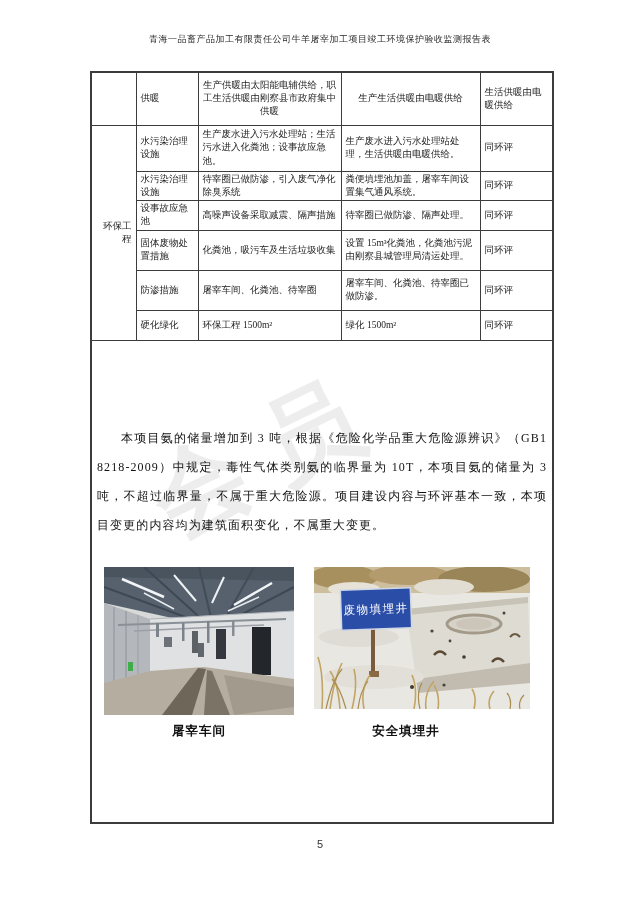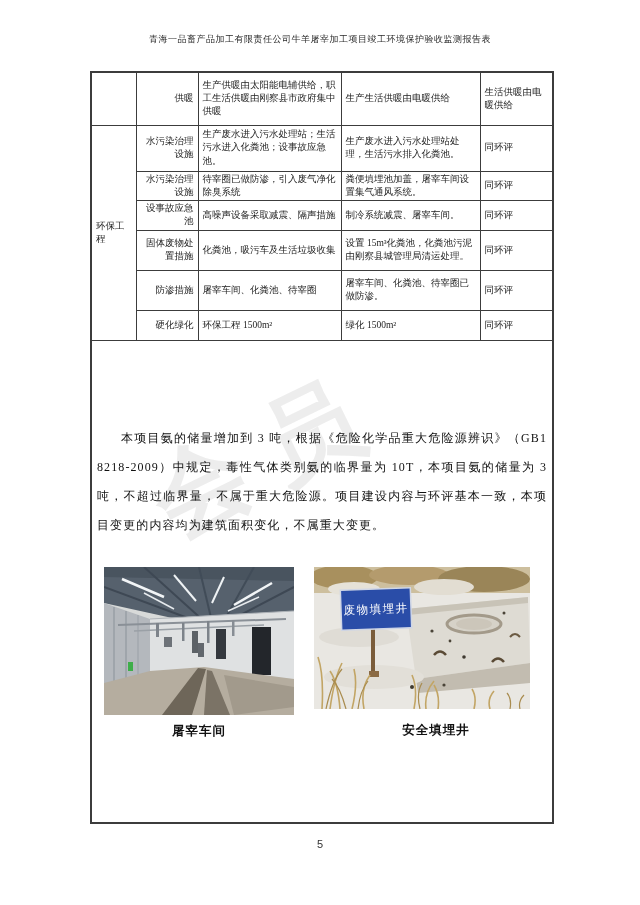--- a/index.html
+++ b/index.html
@@ -20,41 +20,41 @@
   table.main-table{
     position:absolute;top:71px;left:90px;width:462px;
     border-collapse:collapse;table-layout:fixed;
     border:2px solid #3c3c3c;
   }
   table.main-table td{
     border:1px solid #3c3c3c;
     font-size:9.5px;line-height:1.38;padding:1px 4px;
     vertical-align:middle;color:#1d1d1d;word-break:break-all;
   }
-  td.c-item{text-align:right;padding:1px 2px;}
-  td.c-group{text-align:left;}
+  td.c-item{text-align:left;padding:1px 2px;}
+  td.c-group{text-align:right;}
   td.c-desc{text-align:left;}
-  td.c-center{text-align:left;}
+  td.c-center{text-align:center;}
   td.c-concl{text-align:left;}
   tr.r1{height:53px} tr.r2{height:46px} tr.r3{height:28px} tr.r4{height:30px}
   tr.r5{height:40px} tr.r6{height:40px} tr.r7{height:30px}
   td.content-cell{vertical-align:top;padding:20px 13px 10px 13px;height:479px;}
   .body-paragraph{
     margin:2px 1px 16px 1px;font-size:12px;line-height:29px;
     text-align:justify;text-indent:2em;letter-spacing:1.1px;color:#111;
   }
   .photos{display:flex;align-items:flex-start;gap:20px;margin-top:27px;padding-left:8px;}
   .photo{flex:0 0 auto;display:block;line-height:0;}
   .photo svg{display:block;}
-  .captions{display:flex;gap:34px;margin-top:8px;padding-left:8px;}
+  .captions{display:flex;gap:4px;margin-top:8px;padding-left:8px;}
   .caption{
     width:190px;text-align:center;font-weight:bold;font-size:12.5px;color:#111;
     letter-spacing:1px;
   }
-  .caption.right{width:216px;font-family:Liberation Mono, monospace;}
+  .caption.right{width:216px;}
   .page-number{
     position:absolute;top:838px;left:0;width:100%;text-align:center;
     font-size:11px;color:#333;font-family:"Liberation Sans","DejaVu Sans",sans-serif;
   }
 </style>
 </head>
 <body>
 
 <div class="page">
 
@@ -75,33 +75,33 @@
         <td class="c-group"></td>
         <td class="c-item">供暖</td>
         <td class="c-center">生产供暖由太阳能电辅供给，职工生活供暖由刚察县市政府集中供暖</td>
         <td class="c-center">生产生活供暖由电暖供给</td>
         <td class="c-concl">生活供暖由电暖供给</td>
       </tr>
       <tr class="r2">
         <td class="c-group" rowspan="6">环保工程</td>
         <td class="c-item">水污染治理设施</td>
         <td class="c-desc">生产废水进入污水处理站；生活污水进入化粪池；设事故应急池。</td>
-        <td class="c-desc">生产废水进入污水处理站处理，生活污水排入化粪池。</td>
+        <td class="c-desc">生产废水进入污水处理站处理，生活供暖由电暖供给。</td>
         <td class="c-concl">同环评</td>
       </tr>
       <tr class="r3">
         <td class="c-item">水污染治理设施</td>
         <td class="c-desc">待宰圈已做防渗，引入废气净化除臭系统</td>
         <td class="c-desc">粪便填埋池加盖，屠宰车间设置集气通风系统。</td>
         <td class="c-concl">同环评</td>
       </tr>
       <tr class="r4">
         <td class="c-item">设事故应急池</td>
         <td class="c-desc">高噪声设备采取减震、隔声措施</td>
-        <td class="c-desc">制冷系统减震、屠宰车间。</td>
+        <td class="c-desc">待宰圈已做防渗、隔声处理。</td>
         <td class="c-concl">同环评</td>
       </tr>
       <tr class="r5">
         <td class="c-item">固体废物处置措施</td>
         <td class="c-desc">化粪池，吸污车及生活垃圾收集</td>
         <td class="c-desc">设置 15m³化粪池，化粪池污泥由刚察县城管理局清运处理。</td>
         <td class="c-concl">同环评</td>
       </tr>
       <tr class="r6">
         <td class="c-item">防渗措施</td>

